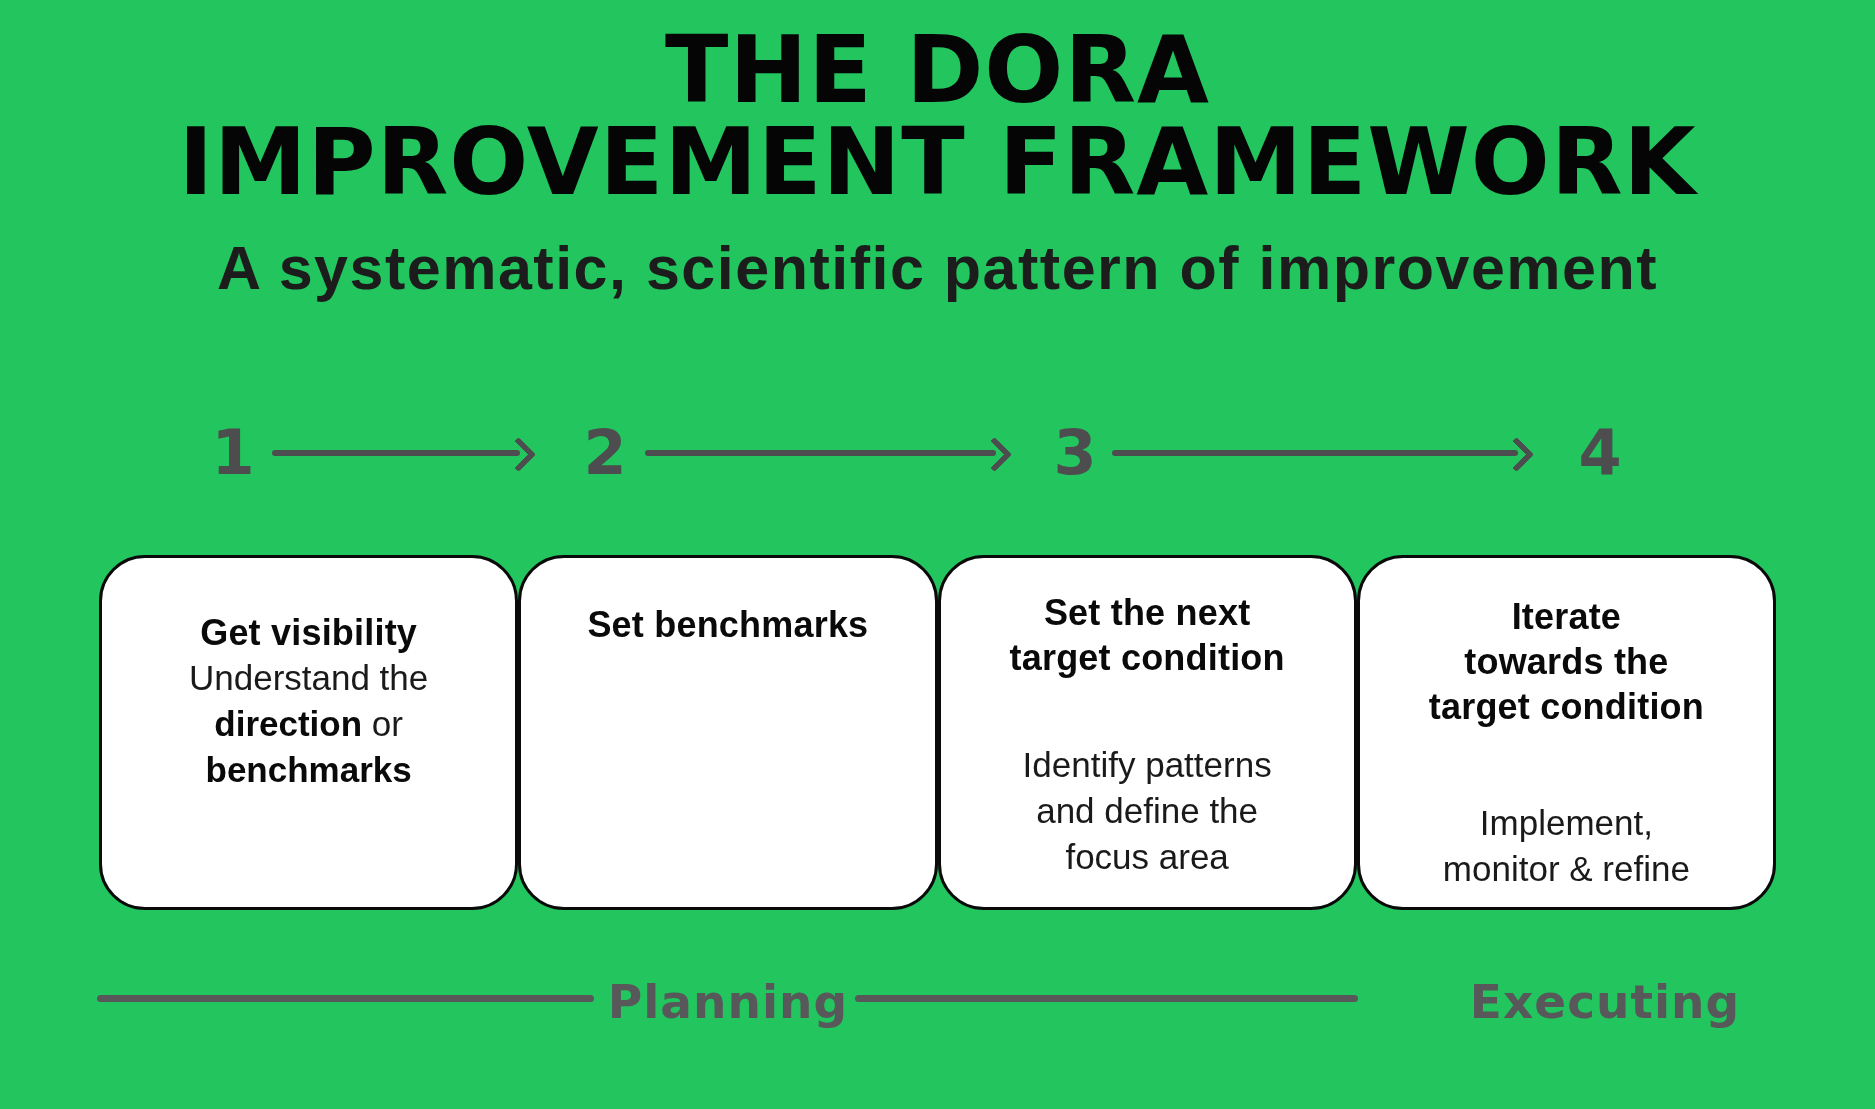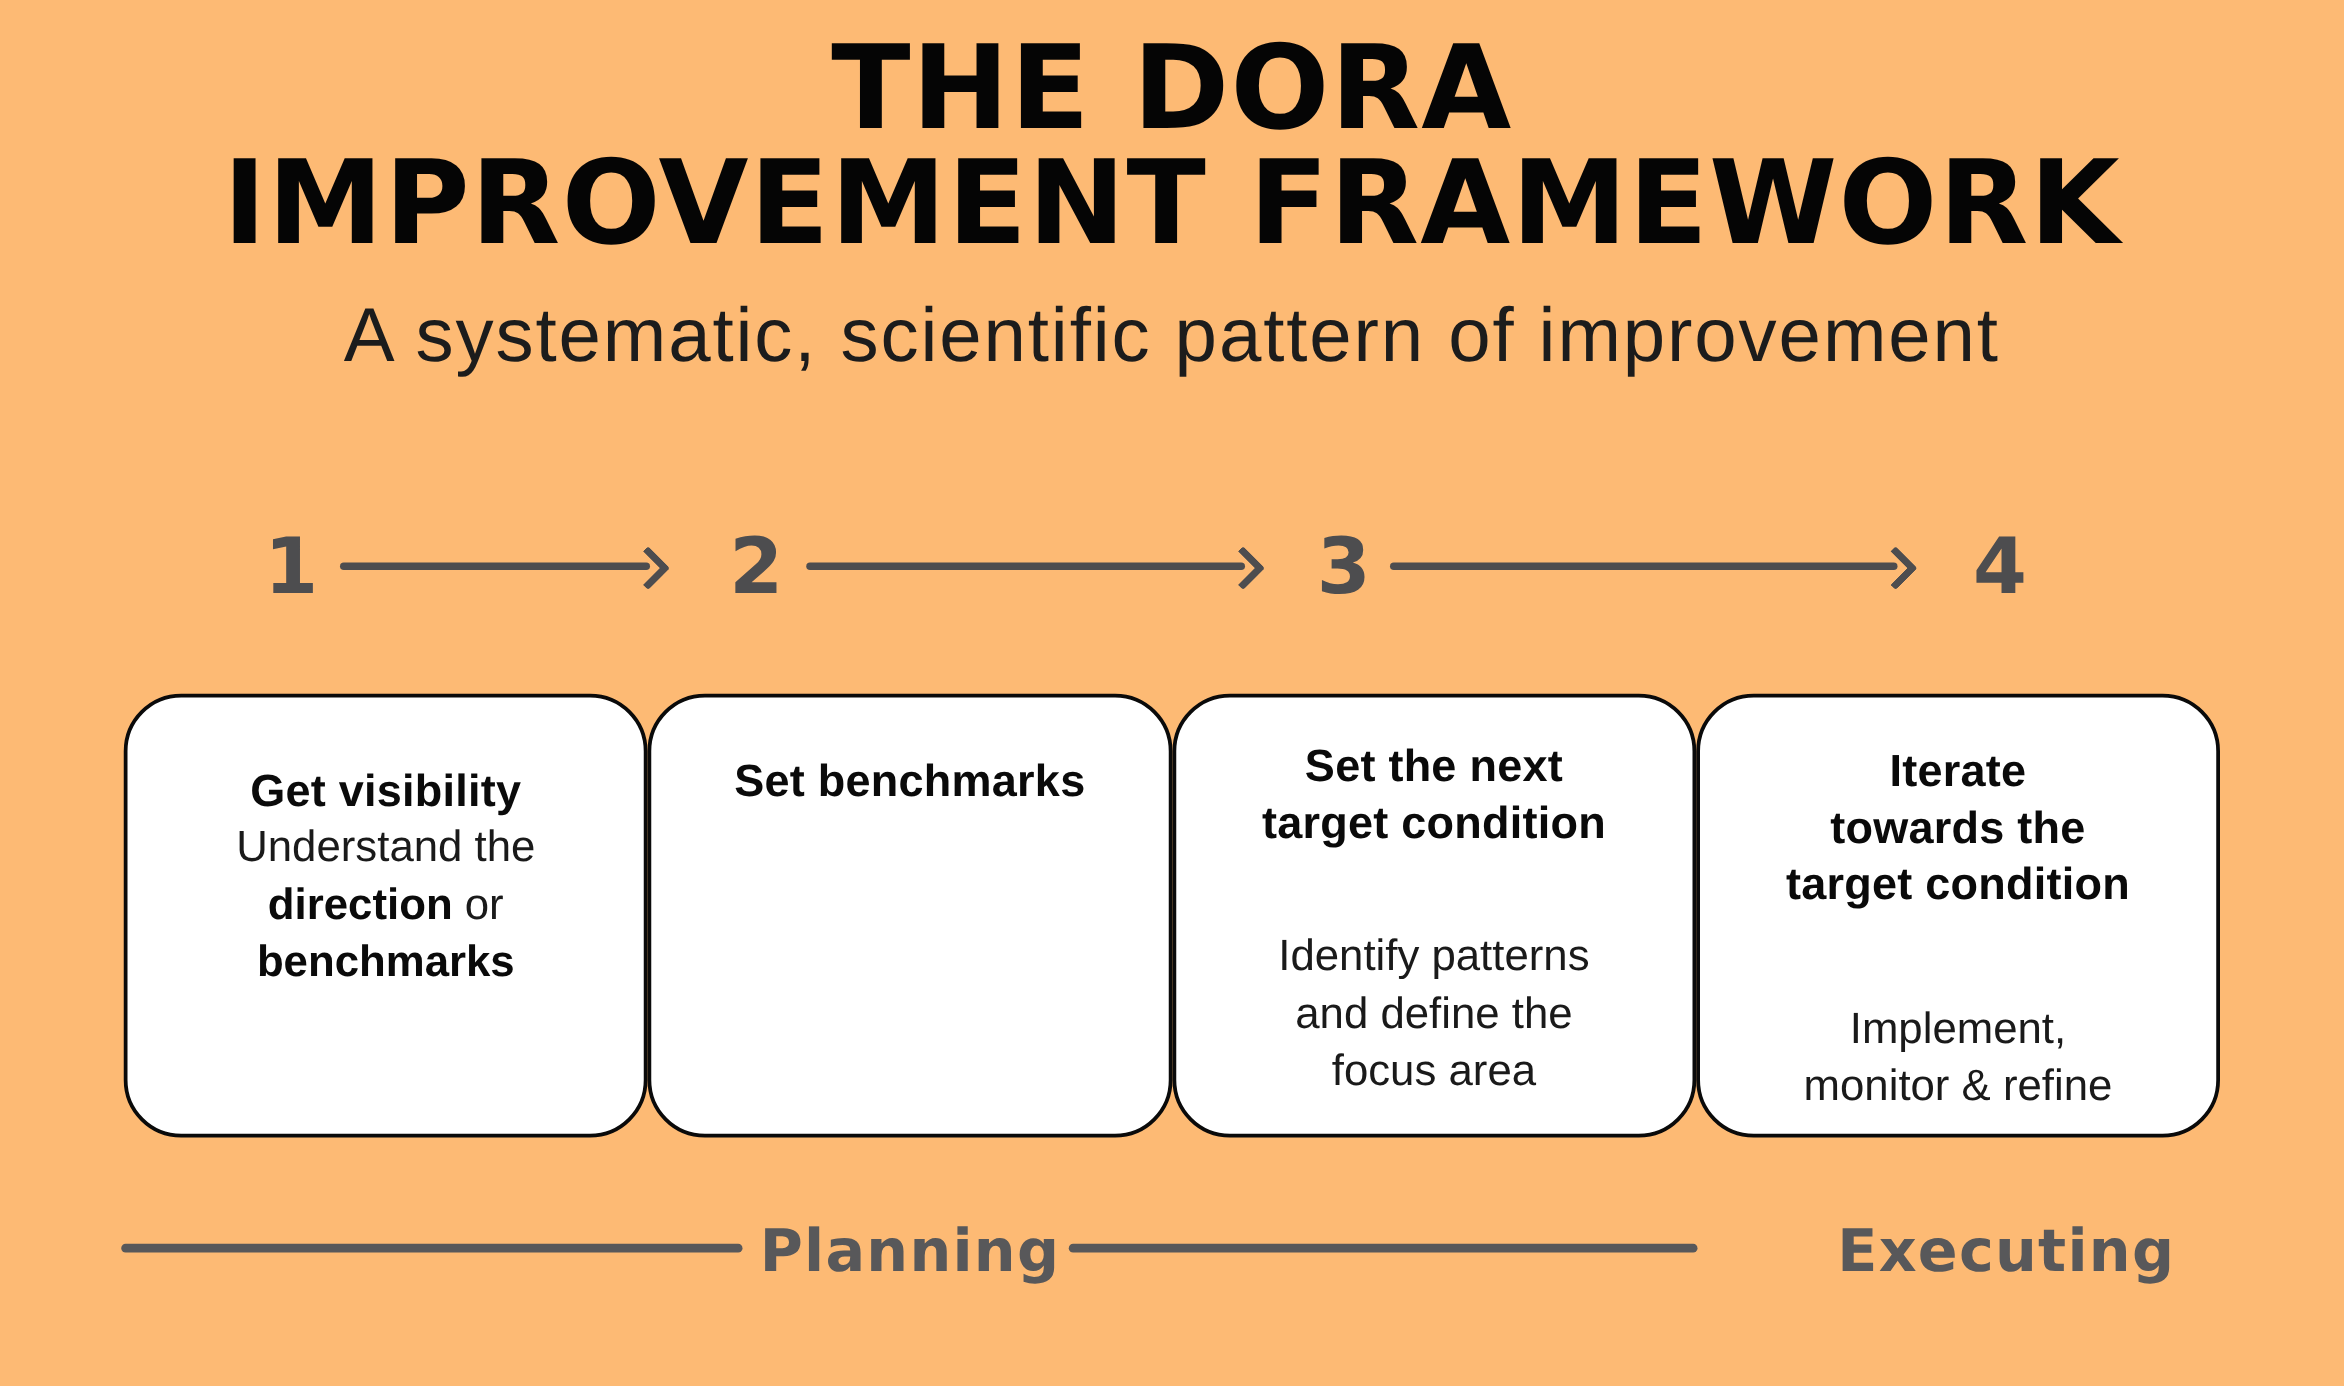--- a/index.html
+++ b/index.html
@@ -1,37 +1,37 @@
 <!DOCTYPE html>
 <html><head>
 <meta charset="utf-8">
 <style>
   html,body{margin:0;padding:0;background:#ffffff;}
   .canvas{
     position:relative;
     width:1875px;height:1109px;
-    background:#fdba74;
+    background:#22c55e;
     font-family:"Liberation Sans", sans-serif;
     color:#111;
     overflow:hidden;
   }
   .pre{white-space:pre-line;}
 
   
   .title{
     position:absolute;top:24px;left:0;width:100%;
     margin:0;text-align:center;
     font-family:"DejaVu Sans", sans-serif;
     font-weight:800;font-size:93px;line-height:92px;
     letter-spacing:1px;color:#050505;
   }
   .subtitle{
     position:absolute;top:233px;left:0;width:100%;
     text-align:center;
-    font-weight:400;font-size:61px;letter-spacing:1.5px;
+    font-weight:700;font-size:61px;letter-spacing:1.5px;
     color:#1c1c1c;
   }
 
   
   .num{
     position:absolute;top:420px;height:66px;width:80px;
     line-height:66px;text-align:center;
     font-family:"DejaVu Sans", sans-serif;
     font-weight:800;font-size:62px;color:#4d4d4f;
   }

